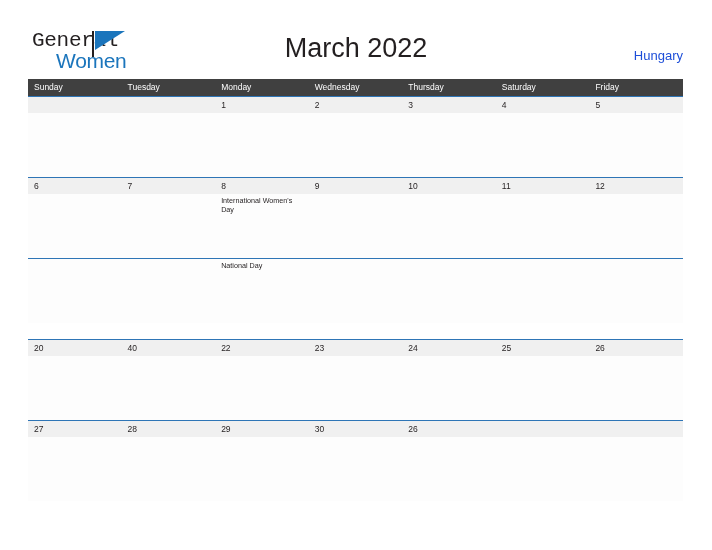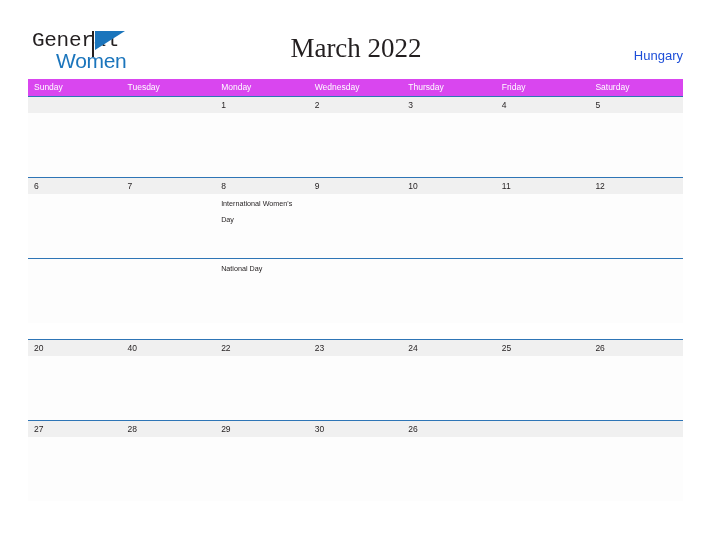--- a/index.html
+++ b/index.html
@@ -74,21 +74,21 @@
   }
 
   .cal-title {
     position: absolute;
     left: 0;
     top: 33px;
     width: 712px;
     text-align: center;
     font-size: 27px;
     color: #231f20;
-    font-family: Liberation Serif, serif;
+    font-family: Liberation Sans, sans-serif;
   }
 
   .country-label {
     position: absolute;
     right: 29px;
     top: 48px;
     font-size: 13px;
     color: #1d4ed8;
     font-family: "Liberation Sans", sans-serif;
   }
@@ -98,21 +98,21 @@
     position: absolute;
     left: 28px;
     top: 79px;
     width: 655px;
   }
 
   .weekday-row {
     display: flex;
     width: 655px;
     height: 17px;
-    background: #d946ef;
+    background: #404040;
   }
   .weekday-cell {
     width: 93.571px;
     height: 17px;
     line-height: 17px;
     color: #ffffff;
     font-size: 8.5px;
     padding-left: 6px;
     box-sizing: border-box;
     font-family: "Liberation Sans", sans-serif;
@@ -152,21 +152,21 @@
     box-sizing: border-box;
     font-family: "Liberation Sans", sans-serif;
   }
 
   .event-cell {
     width: 93.571px;
     height: 64px;
     padding: 2px 6px 0 6px;
     box-sizing: border-box;
     font-size: 7.2px;
-    line-height: 16px;
+    line-height: 9px;
     color: #231f20;
     font-family: "Liberation Sans", sans-serif;
     word-wrap: break-word;
   }
 </style>
 </head>
 <body>
 
 <div class="page-header">
 
@@ -186,22 +186,22 @@
 </div>
 
 <div class="calendar">
 
   <div class="weekday-row">
     <div class="weekday-cell">Sunday</div>
     <div class="weekday-cell">Tuesday</div>
     <div class="weekday-cell">Monday</div>
     <div class="weekday-cell">Wednesday</div>
     <div class="weekday-cell">Thursday</div>
+    <div class="weekday-cell">Saturday</div>
     <div class="weekday-cell">Friday</div>
-    <div class="weekday-cell">Saturday</div>
   </div>
 
   <div class="week-row">
     <div class="daynum-band">
       <div class="daynum-cell"></div>
       <div class="daynum-cell"></div>
       <div class="daynum-cell">1</div>
       <div class="daynum-cell">2</div>
       <div class="daynum-cell">3</div>
       <div class="daynum-cell">4</div>

